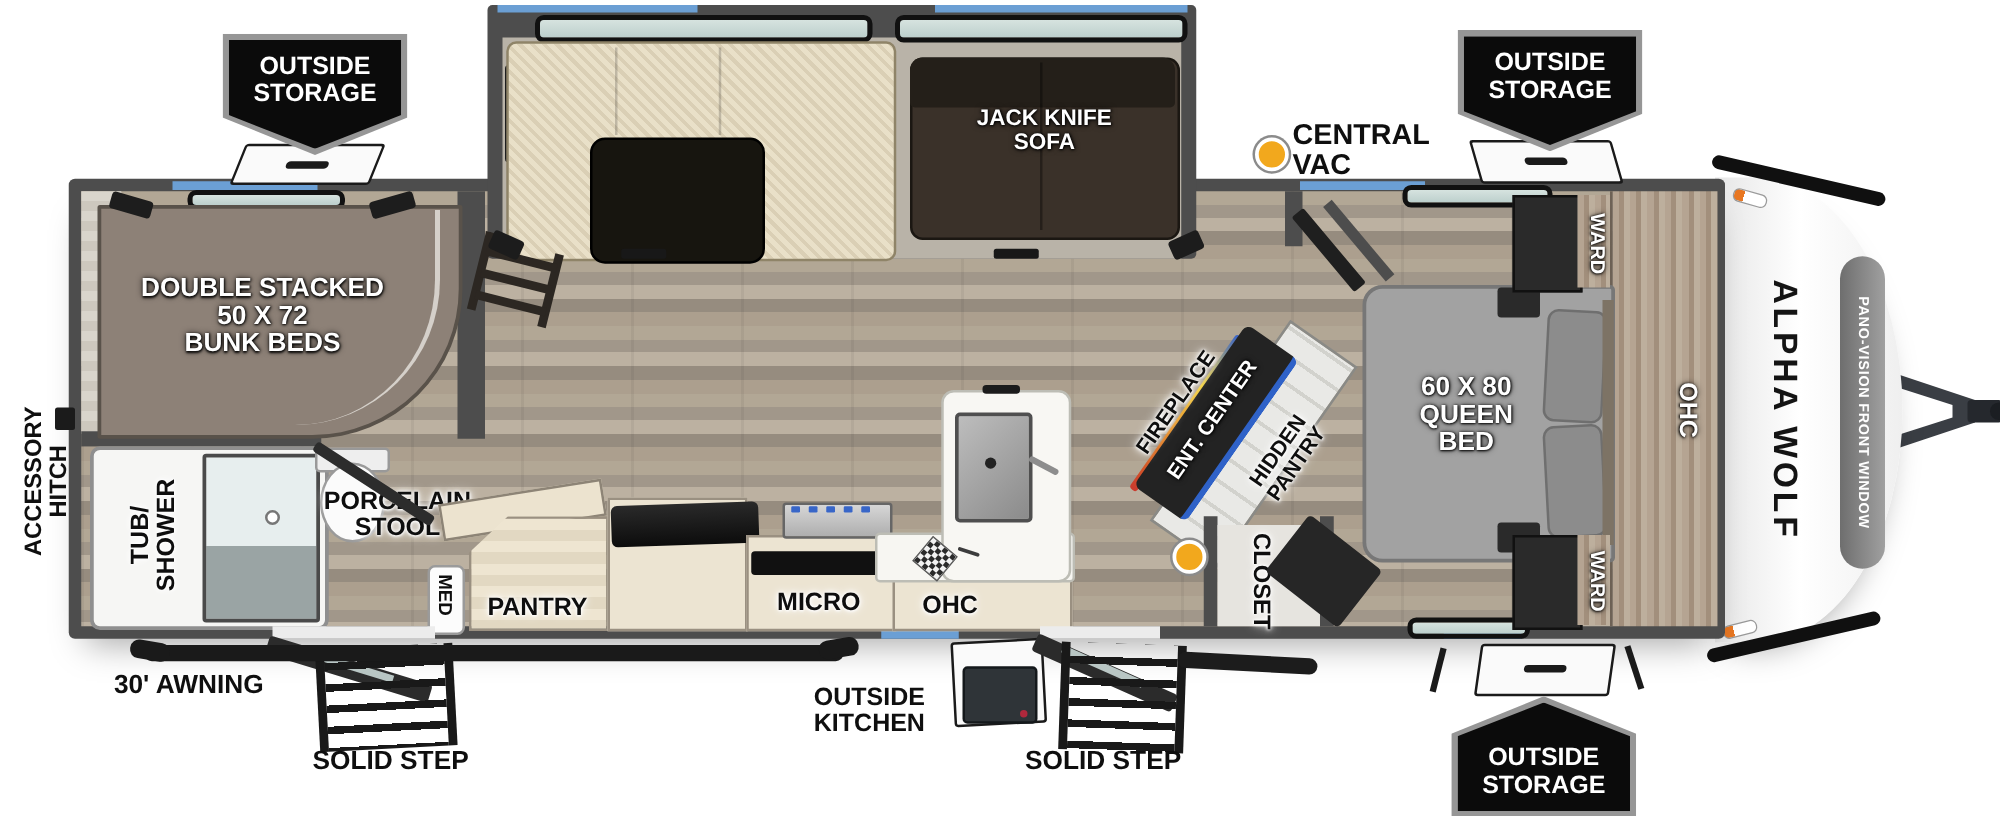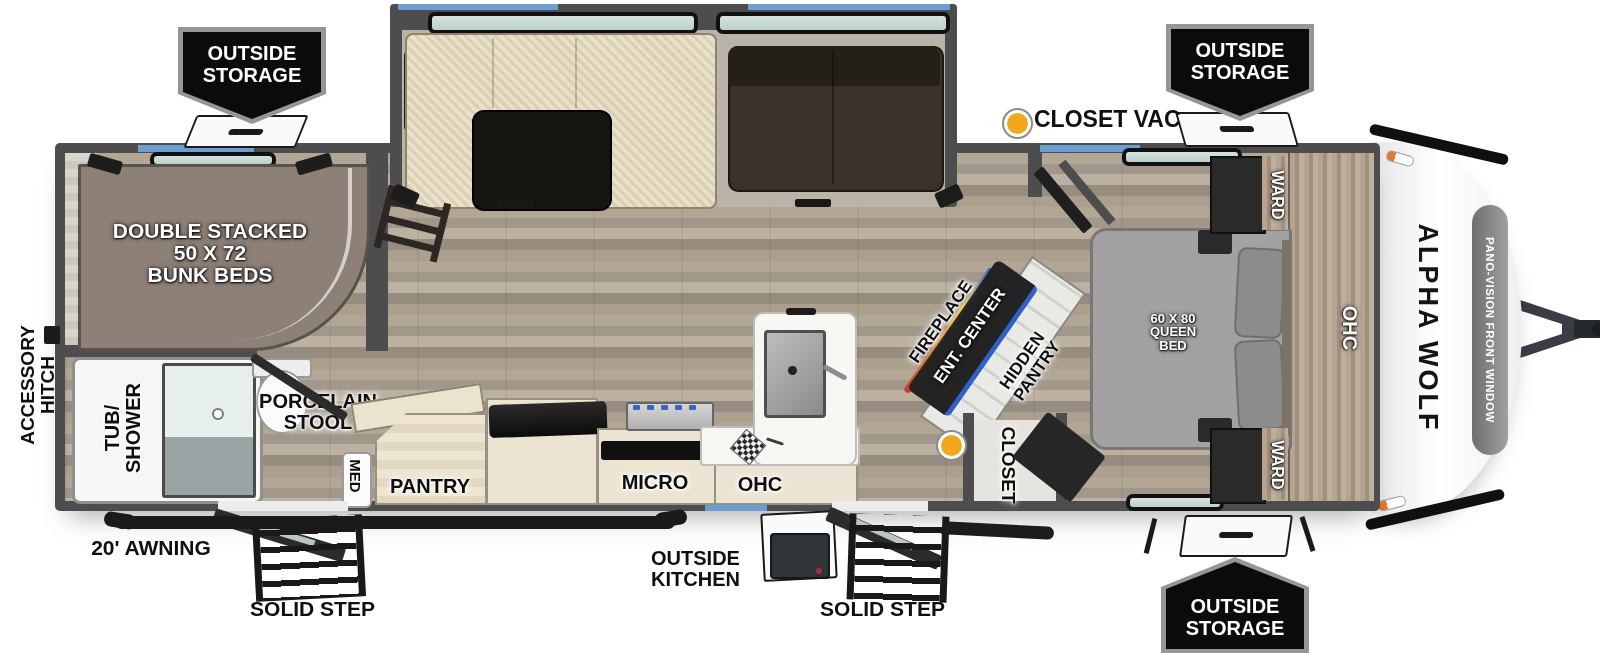--- a/index.html
+++ b/index.html
@@ -99,20 +99,22 @@
 
   <div class="abs" style="left:405px;top:33px;width:308px;height:172px;border-radius:8px;border:2px solid #8f causes;border:2px solid #8f8468;
               background:repeating-linear-gradient(45deg,rgba(150,130,95,.18) 0 3px,rgba(0,0,0,0) 3px 7px),#e9e0c8;"></div>
   <div class="abs" style="left:492px;top:38px;width:2px;height:70px;background:rgba(0,0,0,.18);"></div>
   <div class="abs" style="left:575px;top:38px;width:2px;height:70px;background:rgba(0,0,0,.18);"></div>
   <div class="abs" style="left:472px;top:110px;width:136px;height:97px;background:#17150f;border-radius:12px;border:2px solid #000;"></div>
 
   <div class="abs" style="left:728px;top:46px;width:212px;height:142px;background:#3a3129;border-radius:10px;border:2px solid #1b1712;"></div>
   <div class="abs" style="left:728px;top:46px;width:212px;height:40px;background:#241f19;border-radius:10px 10px 4px 4px;"></div>
   <div class="abs" style="left:832px;top:50px;width:2px;height:134px;background:rgba(0,0,0,.35);"></div>
+  <div class="lbl lbl-w" style="left:763px;top:80px;width:145px;height:48px;font-size:18px;">JACK KNIFE
+SOFA</div>
   <div class="abs" style="left:497px;top:199px;width:36px;height:8px;background:#181818;border-radius:2px;"></div>
   <div class="abs" style="left:795px;top:199px;width:36px;height:8px;background:#181818;border-radius:2px;"></div>
 
   <div class="abs" style="left:65px;top:153px;width:32px;height:194px;background:repeating-linear-gradient(180deg,#d9d5cc 0 8px,#cdc8be 8px 16px);"></div>
   <div class="abs wall" style="left:366px;top:153px;width:22px;height:198px;"></div>
   <div class="abs wall" style="left:65px;top:345px;width:192px;height:12px;"></div>
   <div class="abs" style="left:78px;top:164px;width:286px;height:181px;background:#8d8177;border:3px solid #59524a;
               border-radius:2px 2px 120px 2px;"></div>
   <div class="abs" style="left:236px;top:168px;width:112px;height:172px;border-right:4px solid #ddd9d3;border-bottom:0;
               border-radius:0 0 140px 0;opacity:.9;"></div>
@@ -209,21 +211,21 @@
   <div class="abs wall" style="left:963px;top:413px;width:11px;height:88px;"></div>
   <div class="abs wall" style="left:1056px;top:413px;width:11px;height:88px;"></div>
   <div class="abs" style="left:974px;top:420px;width:82px;height:81px;background:#e6e4df;"></div>
   <div class="lbl lbl-d" style="left:962px;top:454px;width:92px;height:22px;transform:rotate(90deg);font-size:19px;">CLOSET</div>
   <div class="abs" style="left:1022px;top:428px;width:74px;height:58px;background:#262626;border-radius:4px;transform:rotate(38deg);"></div>
 
   <div class="abs" style="left:1090px;top:228px;width:196px;height:216px;background:#a2a2a2;border:3px solid #777;border-radius:16px 4px 4px 16px;"></div>
   <div class="abs" style="left:1236px;top:248px;width:44px;height:86px;background:#8c8c8c;border:2px solid #6f6f6f;border-radius:9px;transform:rotate(3deg);"></div>
   <div class="abs" style="left:1236px;top:340px;width:44px;height:86px;background:#8c8c8c;border:2px solid #6f6f6f;border-radius:9px;transform:rotate(-3deg);"></div>
   <div class="abs" style="left:1282px;top:240px;width:9px;height:196px;background:#7d7365;"></div>
-  <div class="lbl lbl-w" style="left:1118px;top:296px;width:110px;height:72px;font-size:13px;">60 X 80
+  <div class="lbl lbl-w" style="left:1118px;top:296px;width:110px;height:72px;font-size:21px;">60 X 80
 QUEEN
 BED</div>
   <div class="abs" style="left:1198px;top:230px;width:34px;height:24px;background:#2a2a2a;border-radius:3px;"></div>
   <div class="abs" style="left:1198px;top:418px;width:34px;height:24px;background:#2a2a2a;border-radius:3px;"></div>
   <div class="abs" style="left:1210px;top:156px;width:52px;height:74px;background:#2a2a2a;border:2px solid #111;"></div>
   <div class="abs wood-v" style="left:1262px;top:156px;width:26px;height:74px;"></div>
   <div class="lbl lbl-w" style="left:1236px;top:186px;width:82px;height:18px;transform:rotate(90deg);font-size:16px;">WARD</div>
   <div class="abs" style="left:1210px;top:428px;width:52px;height:72px;background:#2a2a2a;border:2px solid #111;"></div>
   <div class="abs wood-v" style="left:1262px;top:428px;width:26px;height:72px;"></div>
   <div class="lbl lbl-w" style="left:1236px;top:456px;width:82px;height:18px;transform:rotate(90deg);font-size:16px;">WARD</div>
@@ -240,24 +242,24 @@
   <div class="badge" style="left:1166px;top:24px;">
     <div class="badge-in">OUTSIDE
 STORAGE</div>
   </div>
   <div class="badge up" style="left:1161px;top:557px;">
     <div class="badge-in">OUTSIDE
 STORAGE</div>
   </div>
 
   <div class="vacdot" style="left:1004px;top:110px;"></div>
-  <div class="lbl" style="left:1034px;top:106px;width:160px;height:28px;font-size:23px;color:#0f0f0f;justify-content:flex-start;text-align:left;">CLOSET VAC</div>
+  <div class="lbl" style="left:1034px;top:106px;width:160px;height:28px;font-size:23px;color:#0f0f0f;justify-content:flex-start;text-align:left;">CENTRAL VAC</div>
   <div class="vacdot" style="left:938px;top:432px;"></div>
 
   <div class="lbl" style="left:-22px;top:362px;width:120px;height:46px;transform:rotate(-90deg);font-size:19px;color:#0f0f0f;">ACCESSORY
 HITCH</div>
-  <div class="lbl" style="left:86px;top:535px;width:130px;height:26px;font-size:21px;color:#0f0f0f;">20' AWNING</div>
+  <div class="lbl" style="left:86px;top:535px;width:130px;height:26px;font-size:21px;color:#0f0f0f;">30' AWNING</div>
   <div class="lbl" style="left:245px;top:596px;width:135px;height:26px;font-size:21px;color:#0f0f0f;">SOLID STEP</div>
   <div class="lbl" style="left:815px;top:596px;width:135px;height:26px;font-size:21px;color:#0f0f0f;">SOLID STEP</div>
   <div class="lbl" style="left:638px;top:544px;width:115px;height:50px;font-size:20px;color:#0f0f0f;">OUTSIDE
 KITCHEN</div>
 
 </div>
 
 </body></html>

